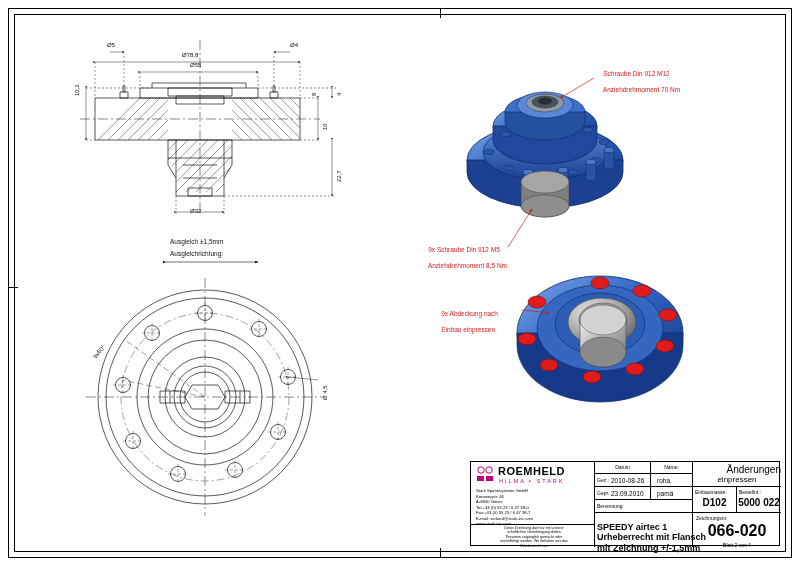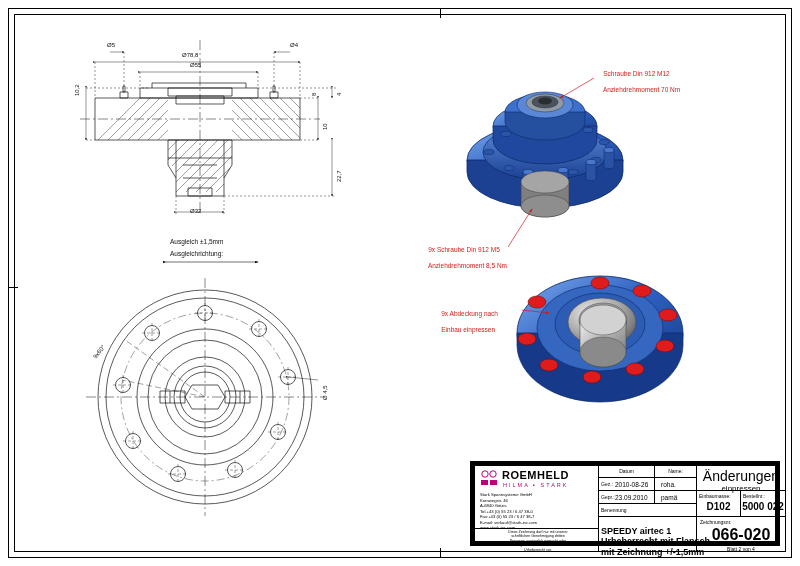--- a/index.html
+++ b/index.html
@@ -7,21 +7,21 @@
   #page{position:relative;width:800px;height:566px;background:#ffffff;overflow:hidden;}
   .frame{position:absolute;left:8px;top:8px;width:784px;height:550px;border:1px solid #000;box-sizing:border-box;}
   .frame-inner{position:absolute;left:14px;top:14px;width:772px;height:538px;border:1px solid #000;box-sizing:border-box;}
   
   .fold{position:absolute;background:#000;}
   .txt{position:absolute;font-size:6.5px;color:#111;white-space:pre;line-height:1.25;}
   .txt.red{color:#d21b1b;}
   .txt.dim{color:#111;font-size:6px;}
   .svgwrap{position:absolute;left:0;top:0;width:800px;height:566px;pointer-events:none;}
   
-  .titleblock{position:absolute;left:470px;top:461px;width:310px;height:85px;border:5px solid #000000;box-sizing:border-box;background:#fff;}
+  .titleblock{position:absolute;left:470px;top:461px;width:310px;height:85px;border:1px solid #000000;box-sizing:border-box;background:#fff;}
   .tb-lab{font-size:5px;color:#000;}
   .tb-val{font-size:6.5px;color:#000;}
   .logo-name{font-size:11px;font-weight:bold;letter-spacing:.5px;color:#000;}
   .logo-sub{font-size:5.5px;letter-spacing:2px;color:#c0007a;}
   .addr{font-size:4.2px;line-height:1.32;color:#000;}
   .legal{font-size:3.6px;line-height:1.25;color:#000;}
   .big{font-size:16px;font-weight:bold;}
   .med{font-size:9px;font-weight:bold;}
   .ctr{text-align:center;}
 </style>
@@ -397,21 +397,21 @@
     </div>
 
     <div style="position:absolute;left:124px;top:51px;width:98px;height:34px;border-right:1px solid #000;box-sizing:border-box;"></div>
     <div style="position:absolute;left:126px;top:60px;width:150px;">
       <div class="med" style="line-height:1.15;">SPEEDY airtec 1</div>
       <div class="med" style="line-height:1.15;">Urheberrecht mit Flansch</div>
       <div class="med" style="line-height:1.15;">mit Zeichnung +/-1,5mm</div>
     </div>
 
     <div style="position:absolute;left:222px;top:0;width:88px;height:25px;border-bottom:1px solid #000;box-sizing:border-box;">
-      <div class="tb-val ctr" style="padding-top:2px;font-size:14px;">Änderungen</div>
+      <div class="tb-val ctr" style="padding-top:2px;font-size:10px;text-align:right;">Änderungen</div>
       <div class="tb-val ctr" style="font-size:8px;">einpressen</div>
     </div>
 
     <div style="position:absolute;left:222px;top:25px;width:44px;height:26px;border-right:1px solid #000;border-bottom:1px solid #000;box-sizing:border-box;">
       <div class="tb-lab" style="padding:2px 0 0 2px;">Einbaumasse:</div>
       <div class="tb-val ctr" style="font-size:10px;font-weight:bold;padding-top:2px;">D102</div>
     </div>
     <div style="position:absolute;left:266px;top:25px;width:44px;height:26px;border-bottom:1px solid #000;box-sizing:border-box;">
       <div class="tb-lab" style="padding:2px 0 0 2px;">Bestellnr.:</div>
       <div class="tb-val ctr" style="font-size:10px;font-weight:bold;padding-top:2px;">5000 022</div>

